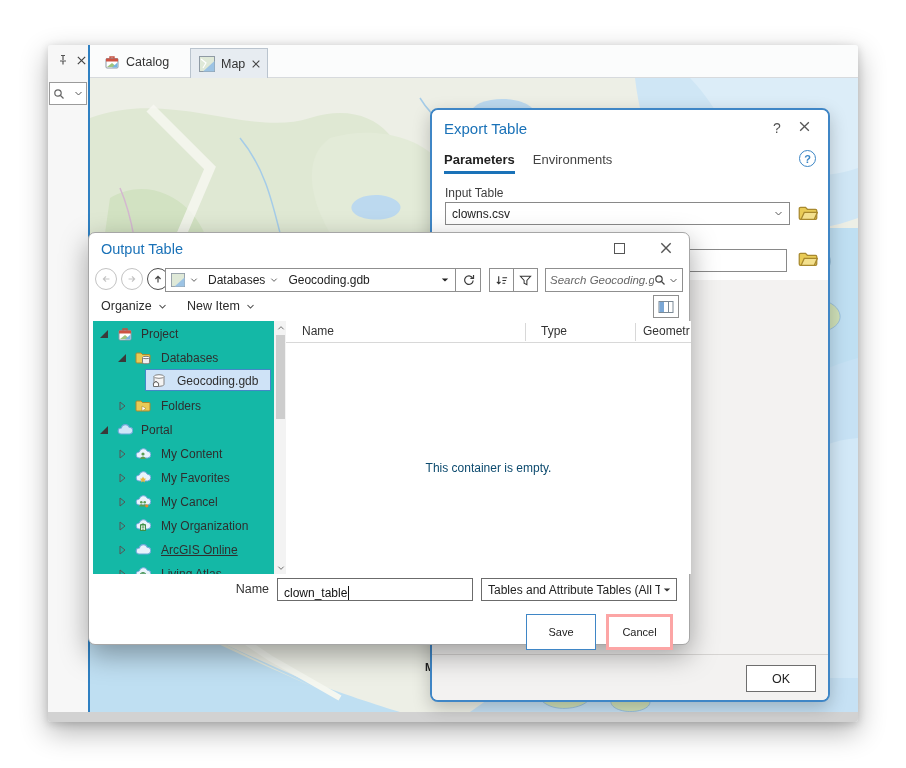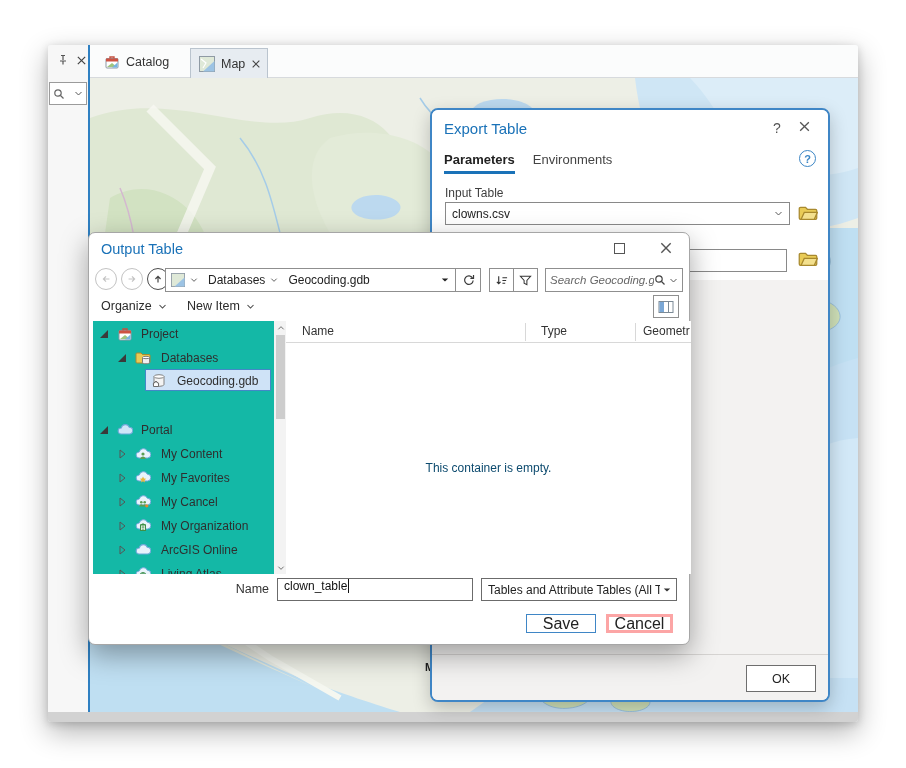--- a/index.html
+++ b/index.html
@@ -91,29 +91,29 @@
   .ts-chev { position:absolute; left:0; width:13px; height:13px; display:flex; align-items:center; justify-content:center; }
   .ts-thumb { position:absolute; left:2px; top:14px; width:9px; height:84px; background:#cdcdcd; }
 
   .list { position:absolute; left:197px; top:88px; width:405px; height:253px; overflow:hidden; background:#fff; }
   .list-header { position:absolute; left:0; top:0; width:100%; height:22px; border-bottom:1px solid #d8d8d8; font-size:12px; color:#333; }
   .col-sep { position:absolute; top:2px; width:1px; height:18px; background:#d8d8d8; }
   .empty-msg { position:absolute; left:0; top:140px; width:100%; text-align:center; font-size:12px; color:#0c4a6e; }
 
   .name-label { position:absolute; left:100px; top:349px; width:80px; text-align:right; font-size:12.5px; color:#333; }
   .name-input { position:absolute; left:188px; top:345px; width:196px; height:23px; border:1px solid #6b6b6b; background:#fff;
-                display:flex; align-items:flex-start; padding:0 6px; font-size:12px; color:#111; }
+                display:flex; align-items:flex-end; padding:0 6px; font-size:12px; color:#111; }
   .caret { width:1px; height:14px; background:#111; margin-left:1px; animation: blink 1.1s steps(1) infinite; }
   @keyframes blink { 50% { opacity:0; } }
   .type-select { position:absolute; left:392px; top:345px; width:196px; height:23px; border:1px solid #6b6b6b; background:#fff;
                  display:flex; align-items:center; padding:0 16px 0 6px; font-size:12px; color:#222; overflow:hidden; }
   .type-select .val { white-space:nowrap; overflow:hidden; }
   .type-select .arrow { position:absolute; right:5px; }
 
-  .dlg-btn { position:absolute; top:381px; height:19px; background:#fff; font-size:16px; color:#222;
+  .dlg-btn { position:absolute; top:381px; height:36px; background:#fff; font-size:11px; color:#222;
              display:flex; align-items:center; justify-content:center; }
   .save-btn { left:437px; width:70px; border:1px solid #3f86c6; }
   .cancel-btn { left:517px; width:67px; border:3px solid #fca5a5; }
   svg { display:block; }
 </style>
 </head>
 <body>
 
 <div class="window">
 
@@ -424,20 +424,34 @@
           <svg width="16" height="16" viewBox="0 0 16 16">
             <path d="M3 3.5v8c0 1 2.2 1.8 5 1.8s5-.8 5-1.8v-8" fill="#f4f4f4" stroke="#828282"></path>
             <ellipse cx="8" cy="3.5" rx="5" ry="1.8" fill="#fff" stroke="#828282"></ellipse>
             <path d="M2.5 13.5v-3l2.5-2 2.5 2v3z" fill="#fdfdfd" stroke="#6e6e6e"></path>
             <path d="M1.8 10.8L5 8.2l3.2 2.6" fill="none" stroke="#6e6e6e"></path>
           </svg>
         </span>
         <span class="tr-label" style="left:84px;">Geocoding.gdb</span>
       </div>
 
+      <div class="tree-row" style="top:74px;">
+        <span class="tr-arrow" style="left:24px;">
+          <svg width="10" height="10" viewBox="0 0 10 10">
+              <path d="M3 1l5 4-5 4z" fill="none" stroke="#555"></path>
+            </svg>
+        </span>
+        <span class="tr-icon" style="left:42px;">
+          <svg width="16" height="16" viewBox="0 0 16 16">
+            <path d="M1 4a1 1 0 0 1 1-1h4l1.5 1.5H14a1 1 0 0 1 1 1V12a1 1 0 0 1-1 1H2a1 1 0 0 1-1-1z" fill="#e9cb56" stroke="#a8892e"></path>
+            <path d="M7 8l4 2.5L7 13z" fill="#fff" stroke="#a8892e" stroke-width="0.6"></path>
+          </svg>
+        </span>
+        <span class="tr-label" style="left:68px;">Folders</span>
+      </div>
 
       <div class="tree-row" style="top:98px;">
         <span class="tr-arrow" style="left:6px;">
           <svg width="10" height="10" viewBox="0 0 10 10">
               <path d="M9 1v8H1z" fill="#3a3a3a"></path>
             </svg>
         </span>
         <span class="tr-icon" style="left:24px;">
           <svg width="16" height="16" viewBox="0 0 16 16">
               <path d="M4 12a3 3 0 0 1 .3-6A4.2 4.2 0 0 1 12.3 5.2 3 3 0 0 1 12.5 12z" fill="#cfe6f8" stroke="#6fa8d8" stroke-width="1.1"></path>
@@ -517,21 +531,21 @@
         <span class="tr-arrow" style="left:24px;">
           <svg width="10" height="10" viewBox="0 0 10 10">
               <path d="M3 1l5 4-5 4z" fill="none" stroke="#555"></path>
             </svg>
         </span>
         <span class="tr-icon" style="left:42px;">
           <svg width="16" height="16" viewBox="0 0 16 16">
               <path d="M4 12a3 3 0 0 1 .3-6A4.2 4.2 0 0 1 12.3 5.2 3 3 0 0 1 12.5 12z" fill="#e7f2fb" stroke="#6fa8d8" stroke-width="1.1"></path>
             </svg>
         </span>
-        <span class="tr-label" style="left:68px;">ArcGIS Online</span>
+        <span class="tr-label" style="left:68px;text-decoration:underline;">ArcGIS Online</span>
       </div>
 
       <div class="tree-row" style="top:242px;">
         <span class="tr-arrow" style="left:24px;">
           <svg width="10" height="10" viewBox="0 0 10 10">
               <path d="M3 1l5 4-5 4z" fill="none" stroke="#555"></path>
             </svg>
         </span>
         <span class="tr-icon" style="left:42px;">
           <svg width="16" height="16" viewBox="0 0 16 16">

